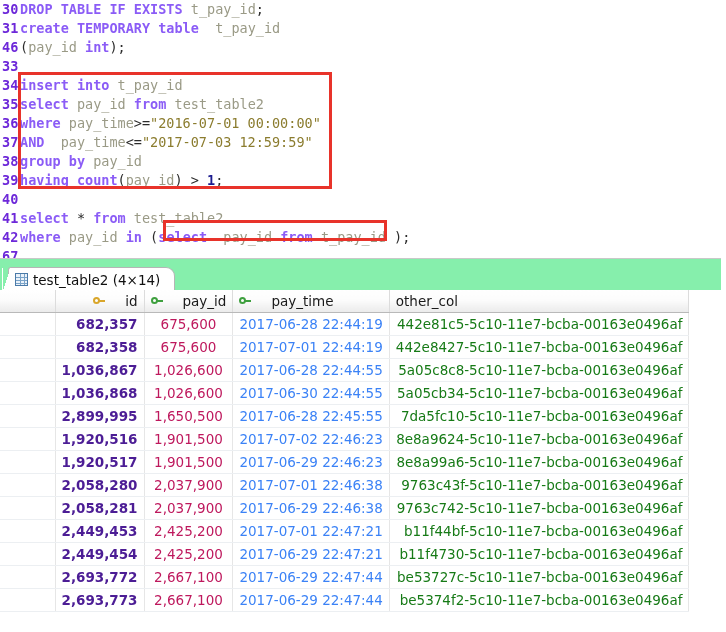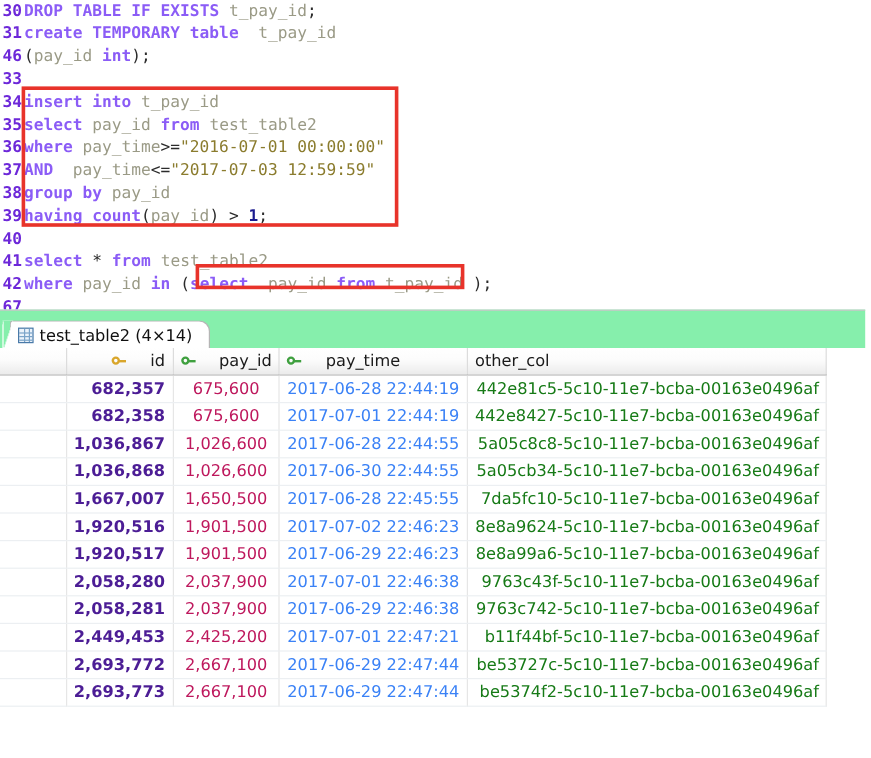--- a/index.html
+++ b/index.html
@@ -294,21 +294,21 @@
         </tr>
         <tr>
           <td class="c-rownum"></td>
           <td class="c-id">1,036,868</td>
           <td class="c-payid">1,026,600</td>
           <td class="c-paytime">2017-06-30 22:44:55</td>
           <td class="c-other">5a05cb34-5c10-11e7-bcba-00163e0496af</td>
         </tr>
         <tr>
           <td class="c-rownum"></td>
-          <td class="c-id">1,667,007</td>
+          <td class="c-id">2,899,995</td>
           <td class="c-payid">1,650,500</td>
           <td class="c-paytime">2017-06-28 22:45:55</td>
           <td class="c-other">7da5fc10-5c10-11e7-bcba-00163e0496af</td>
         </tr>
         <tr>
           <td class="c-rownum"></td>
           <td class="c-id">1,920,516</td>
           <td class="c-payid">1,901,500</td>
           <td class="c-paytime">2017-07-02 22:46:23</td>
           <td class="c-other">8e8a9624-5c10-11e7-bcba-00163e0496af</td>
@@ -336,20 +336,27 @@
         </tr>
         <tr>
           <td class="c-rownum"></td>
           <td class="c-id">2,449,453</td>
           <td class="c-payid">2,425,200</td>
           <td class="c-paytime">2017-07-01 22:47:21</td>
           <td class="c-other">b11f44bf-5c10-11e7-bcba-00163e0496af</td>
         </tr>
         <tr>
           <td class="c-rownum"></td>
+          <td class="c-id">2,449,454</td>
+          <td class="c-payid">2,425,200</td>
+          <td class="c-paytime">2017-06-29 22:47:21</td>
+          <td class="c-other">b11f4730-5c10-11e7-bcba-00163e0496af</td>
+        </tr>
+        <tr>
+          <td class="c-rownum"></td>
           <td class="c-id">2,693,772</td>
           <td class="c-payid">2,667,100</td>
           <td class="c-paytime">2017-06-29 22:47:44</td>
           <td class="c-other">be53727c-5c10-11e7-bcba-00163e0496af</td>
         </tr>
         <tr>
           <td class="c-rownum"></td>
           <td class="c-id">2,693,773</td>
           <td class="c-payid">2,667,100</td>
           <td class="c-paytime">2017-06-29 22:47:44</td>

